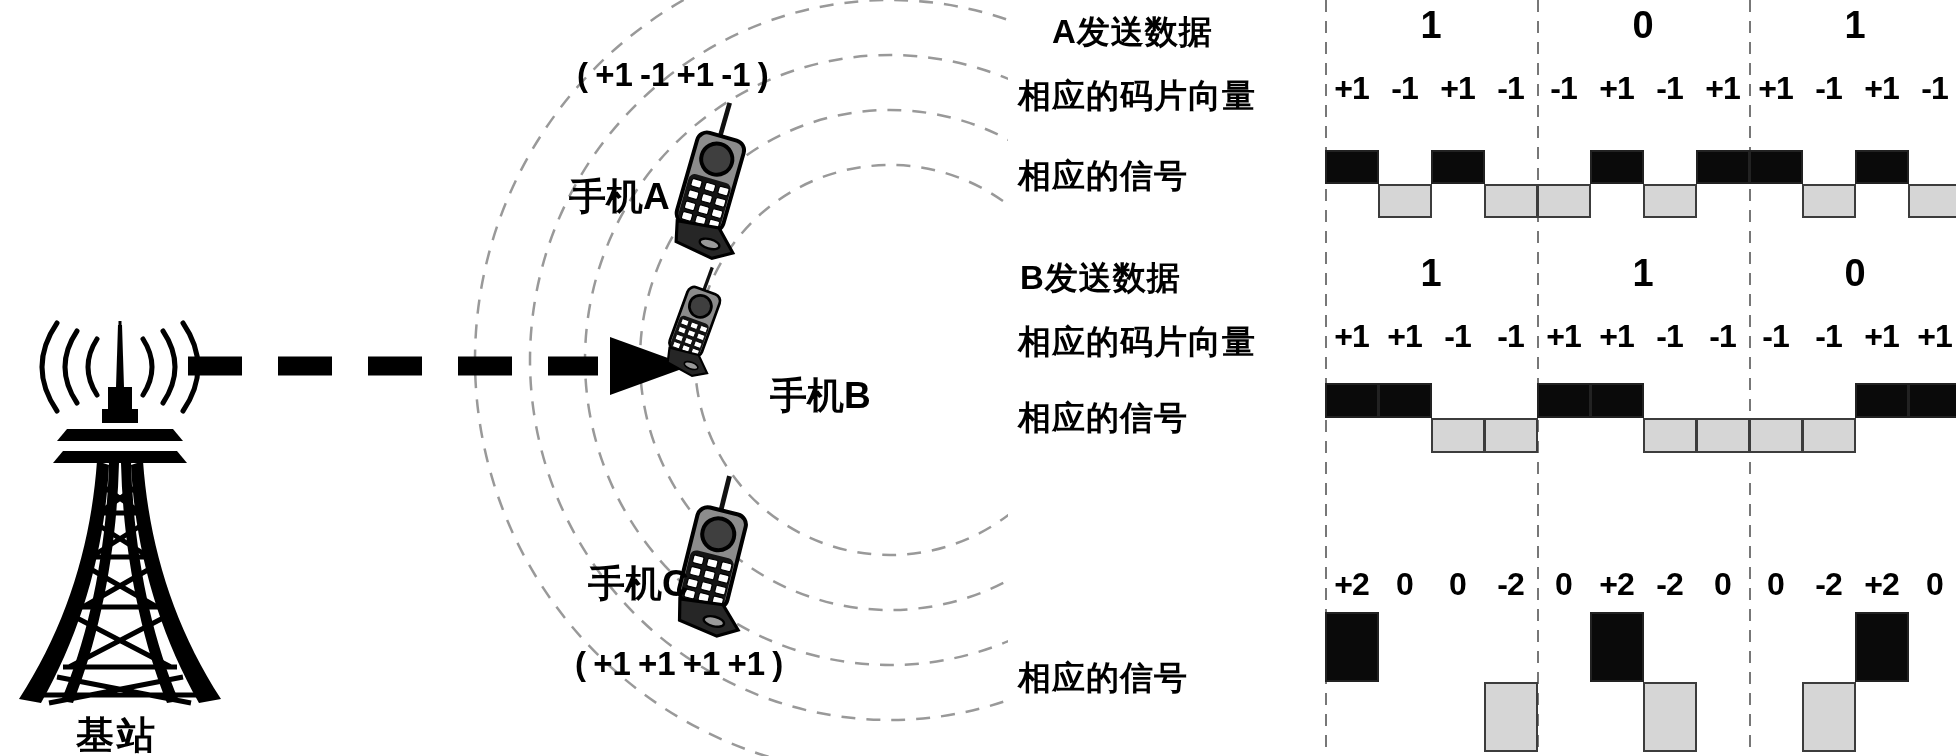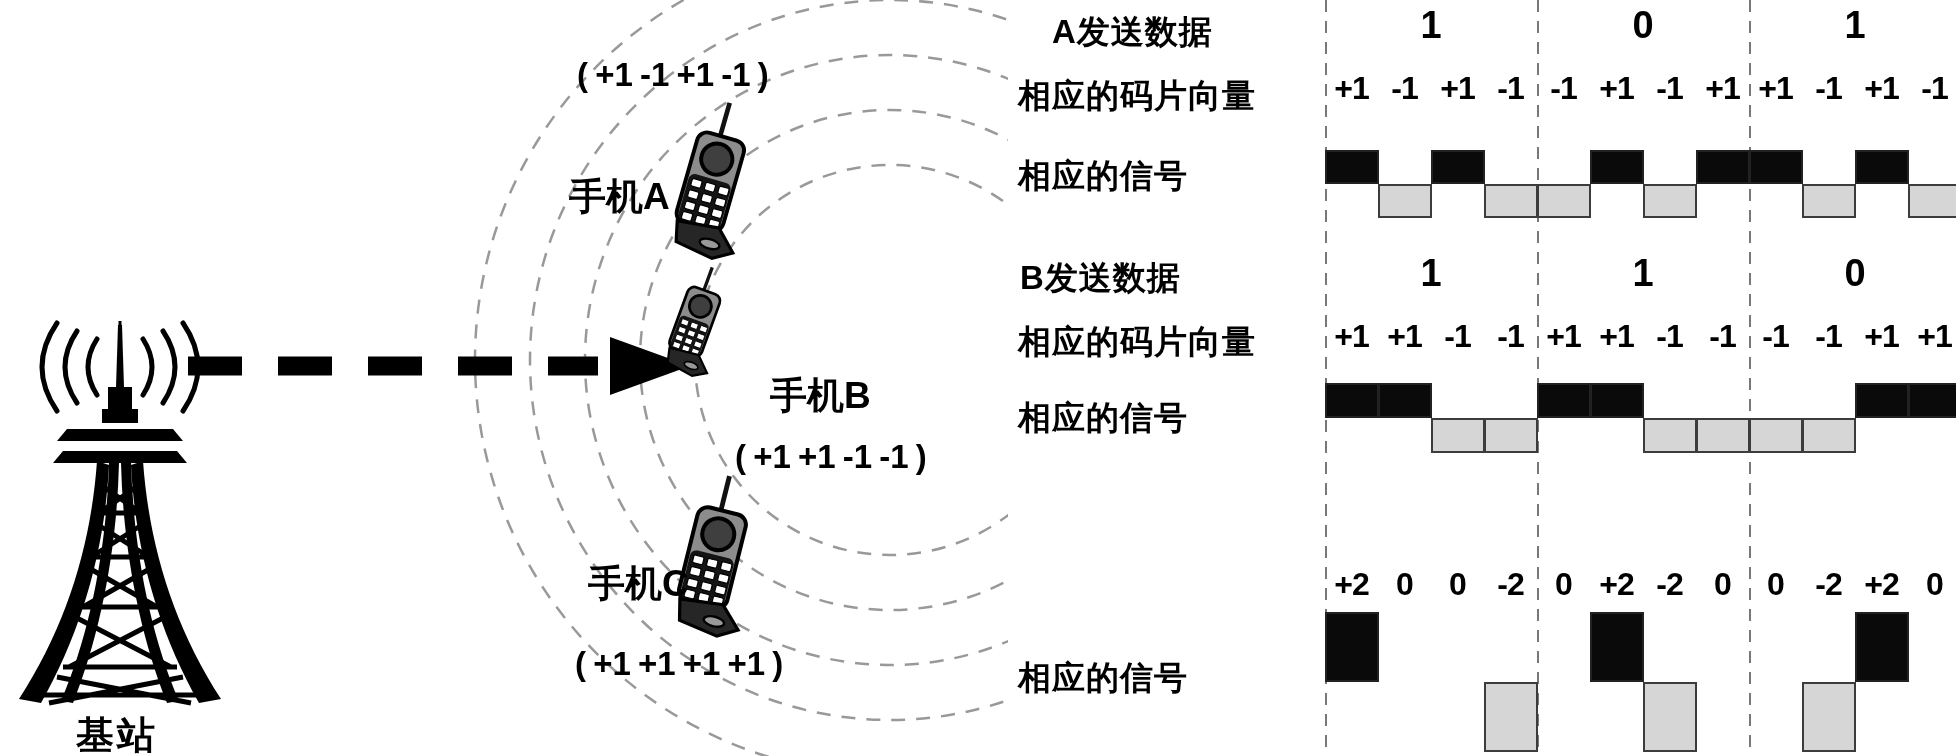--- a/index.html
+++ b/index.html
@@ -101,21 +101,20 @@
     <use href="#phone-shape" transform="translate(700,130) rotate(16) scale(0.78)"></use>
     <use href="#phone-shape" transform="translate(690,285) rotate(20) scale(0.55)"></use>
     <use href="#phone-shape" transform="translate(700,505) rotate(14) scale(0.80)"></use>
   </svg>
 
 
 
   <div class="abs code" style="left:577px;top:56px">( +1 -1 +1 -1 )</div>
   <div class="abs plabel" style="left:569px;top:172px">手机A</div>
   <div class="abs plabel" style="left:770px;top:371px">手机B</div>
-  <div class="abs code" style="left:735px;top:438px">( +1 +1 -1 -1 )</div>
   <div class="abs plabel" style="left:588px;top:559px">手机C</div>
   <div class="abs code" style="left:575px;top:645px">( +1 +1 +1 +1 )</div>
   <div class="abs tlabel" style="left:76px;top:710px">基站</div>
 
   <div class="abs vline" style="left:1325px"></div>
   <div class="abs vline" style="left:1537px"></div>
   <div class="abs vline" style="left:1749px"></div>
 
   <div class="abs rlabel" style="left:1052px;top:10px">A发送数据</div>
   <div class="abs rlabel" style="left:1018px;top:74px">相应的码片向量</div>

